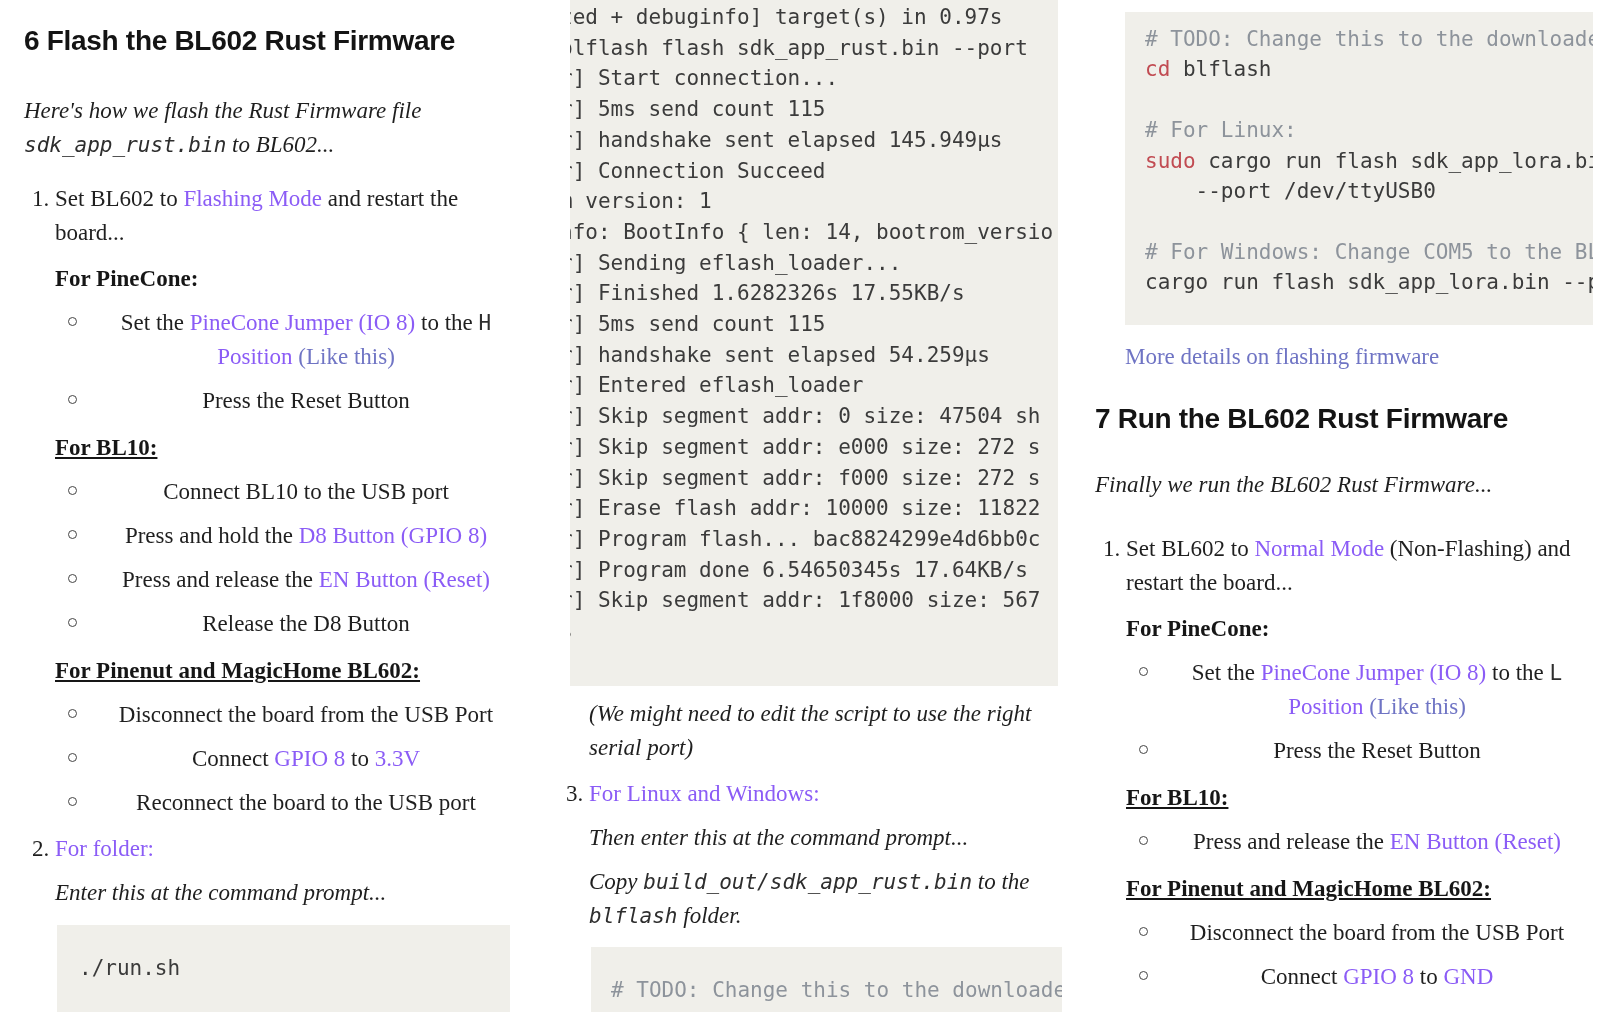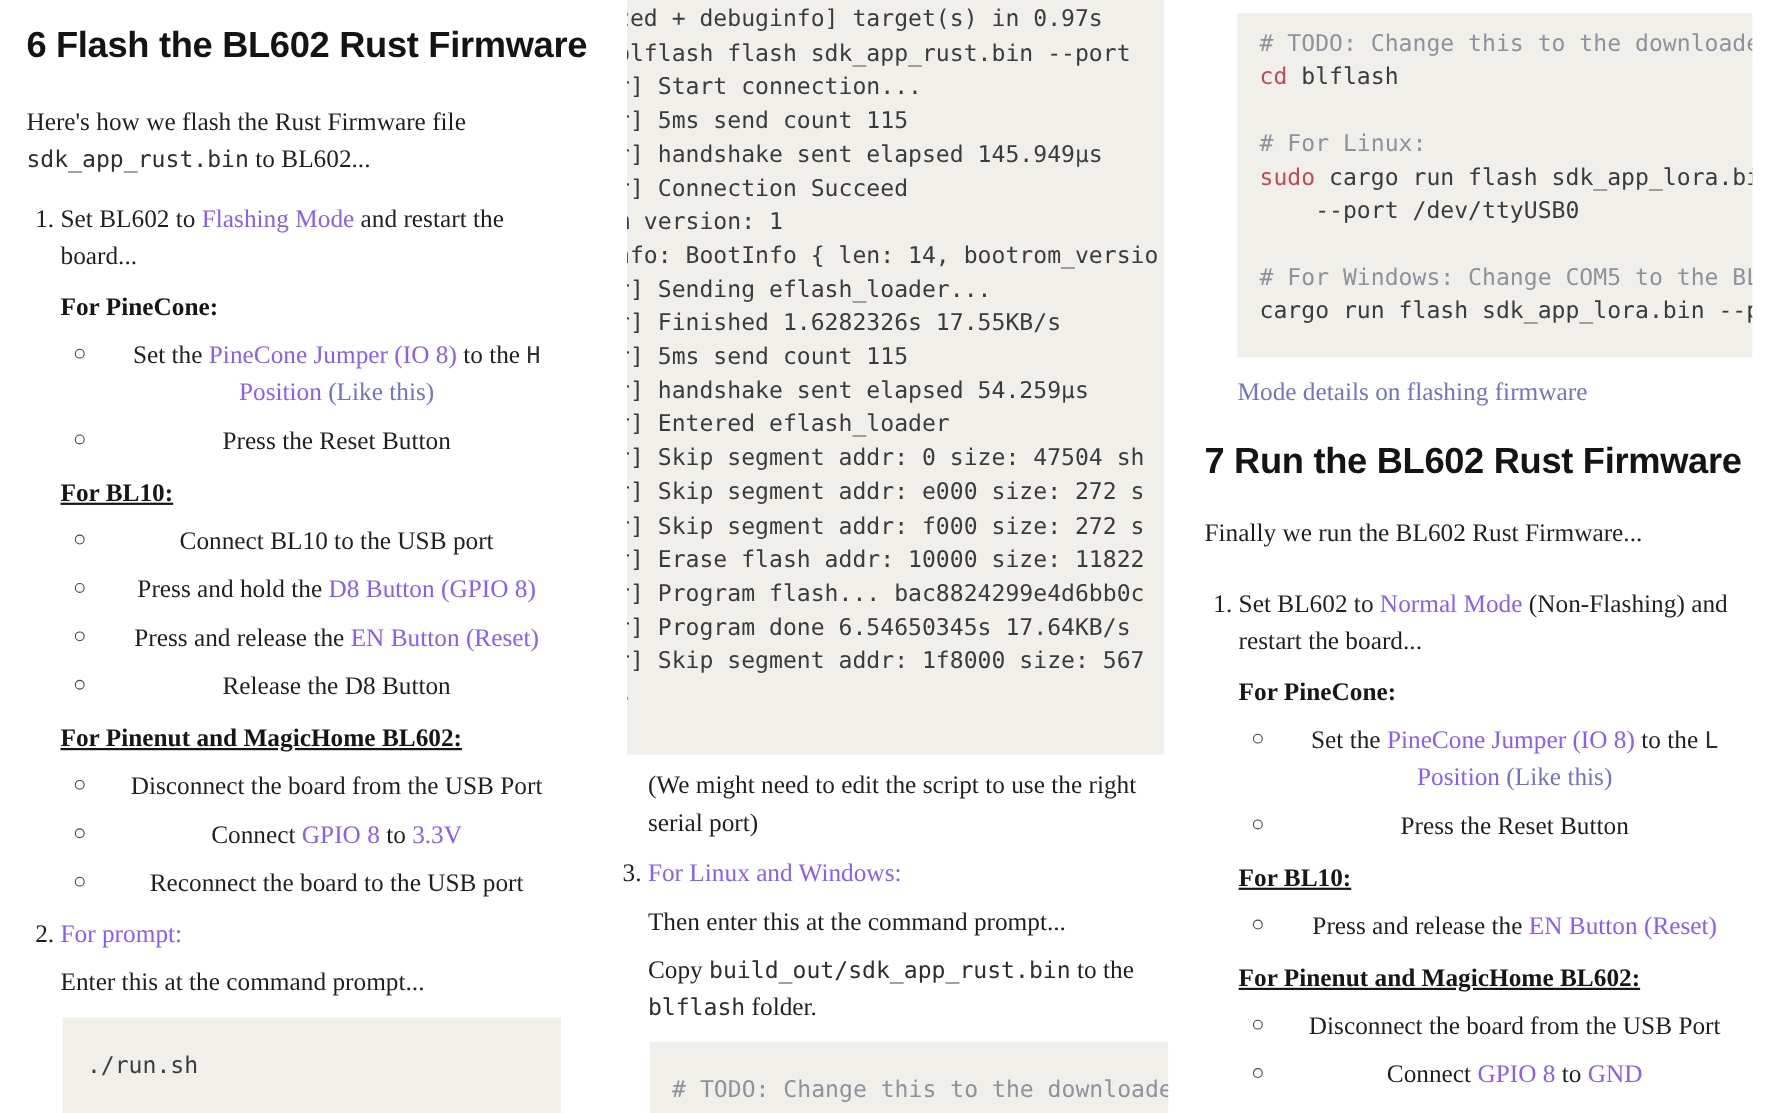--- a/index.html
+++ b/index.html
@@ -5,24 +5,24 @@
   html,body{margin:0;padding:0;}
   body{
     width:1618px;height:1012px;overflow:hidden;position:relative;
     background:#ffffff;color:#1f1f1f;
     font-family:"Liberation Serif", serif;
     font-size:23px;line-height:34px;
   }
   .col{position:absolute;}
   h2{
     font-family:"Liberation Sans", sans-serif;
-    font-weight:700;color:#141414;font-size:33px;line-height:34px;
+    font-weight:700;color:#141414;font-size:28px;line-height:34px;
     letter-spacing:-0.3px;margin:0;white-space:nowrap;
   }
-  .p{margin:0;}
+  .p{margin:0;font-style:italic;}
   b{font-weight:400;color:#8b5cf6;}
   .h3{font-weight:700;color:#161616;margin:12px 0 0 0;}
   .ind{padding-left:31px;}
   .num{position:relative;padding-left:31px;}
   .marker{position:absolute;left:8px;top:0;}
   .bullet{position:relative;padding-left:33px;margin-top:10px;text-align:center;}
   .dot{
     position:absolute;left:13px;top:11px;width:9px;height:9px;
     border:1.5px solid #454545;border-radius:50%;box-sizing:border-box;
   }
@@ -123,21 +123,21 @@
       <span>Connect </span><b>GPIO 8</b><span> to </span><b>3.3V</b>
     </div>
     <div class="bullet">
       <span class="dot"></span>
       <span>Reconnect the board to the USB port</span>
     </div>
   </div>
 
   <div class="num mt12">
     <span class="marker">2.</span>
-    <b>For prompt:</b>
+    <b>For folder:</b>
   </div>
 
   <div class="ind">
     <p class="p mt10">Enter this at the command prompt...</p>
   </div>
 
   <div class="codebg codeblock-inline" id="code-run">
     <div class="cl">./run.sh</div>
   </div>
 
@@ -197,21 +197,21 @@
   <div class="cl"><span class="kw">sudo</span><span> cargo run flash sdk_app_lora.bi</span></div>
   <div class="cl">    --port /dev/ttyUSB0</div>
   <div class="cl"></div>
   <div class="cl cmt"># For Windows: Change COM5 to the BL</div>
   <div class="cl">cargo run flash sdk_app_lora.bin --p</div>
 </div>
 
 <section class="col" id="col3" style="left:1095px;top:340px;width:500px;">
 
   <div class="link-row">
-    <a class="lk">Mode details on flashing firmware</a>
+    <a class="lk">More details on flashing firmware</a>
   </div>
 
   <h2>7 Run the BL602 Rust Firmware</h2>
 
   <p class="p mt32">Finally we run the BL602 Rust Firmware...</p>
 
   <div class="num mt30">
     <span class="marker">1.</span>
     <span>Set BL602 to </span><b>Normal Mode</b><span> (Non-Flashing) and restart the board...</span>
   </div>

